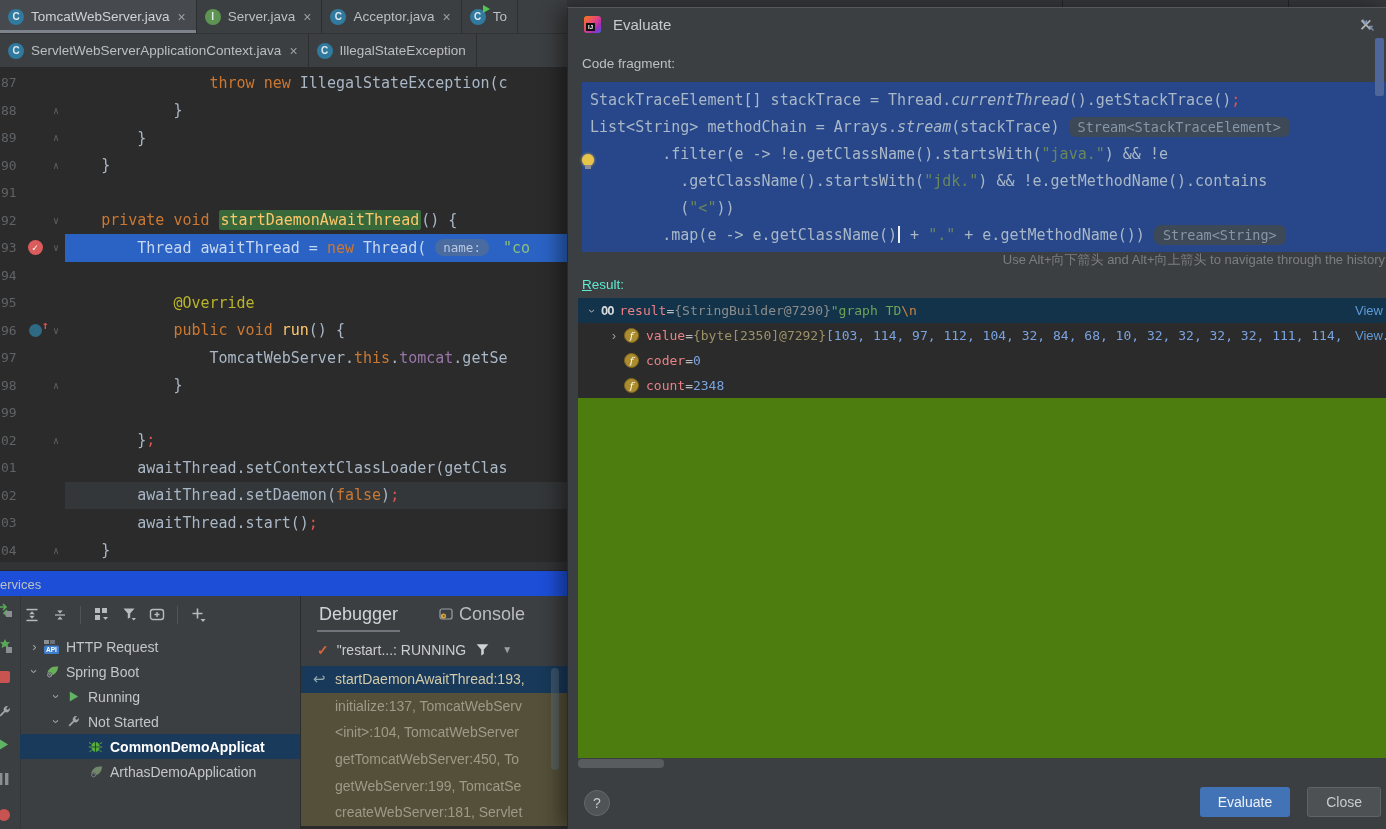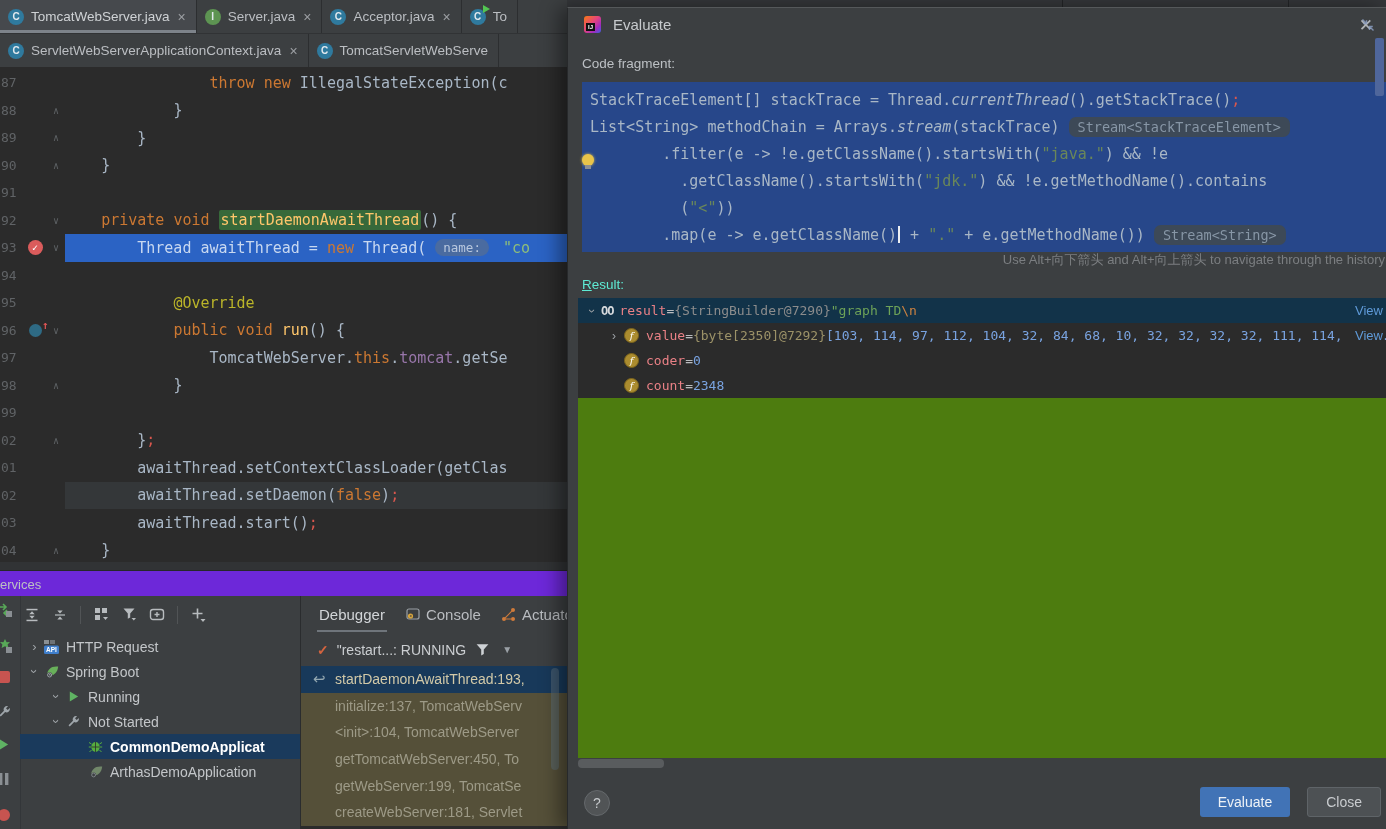--- a/index.html
+++ b/index.html
@@ -36,39 +36,39 @@
   .exec .str{color:#8fbf7a}
   .hlgreen{background:#37693a;border-radius:2px;padding:1px 2px;color:#ffc66b}
   .chip{background:#4a6ba0;color:#b9c8de;border-radius:9px;padding:1px 8px;font-size:12.5px;margin-right:5px}
   .bp{width:15px;height:15px;border-radius:50%;background:#db5c5c;color:#fff;font-size:10px;
       display:flex;align-items:center;justify-content:center}
   .ovr{width:13px;height:13px;border-radius:50%;background:#2e6a84;position:relative}
   .ovr::after{content:"↑";color:#e05555;position:absolute;right:-7px;top:-5px;font-size:11px;font-weight:bold}
   .ebottom{position:absolute;left:0;top:562px;width:567px;height:8px;background:#313335}
 
   
-  .svc-title{position:absolute;left:0;top:570px;width:567px;height:26px;background:#6d28d9;
+  .svc-title{position:absolute;left:0;top:570px;width:567px;height:26px;background:#1d4ed8;
              border-top:1px solid #26282a;font-size:13px;color:#bcc0c3;display:flex;align-items:center}
   .svc-body{position:absolute;left:0;top:596px;width:567px;height:233px;background:#3c3f41}
   .svc-strip{position:absolute;left:0;top:0;width:20px;height:233px;border-right:1px solid #333639;overflow:hidden}
   .strip-ico{position:absolute;left:-3px;width:16px;height:16px}
   .svc-toolbar{position:absolute;left:24px;top:0;width:276px;height:37px;display:flex;align-items:center;gap:12px;color:#b6babd}
   .tbico{width:16px;height:16px;display:flex;align-items:center;justify-content:center}
   .tbsep{width:1px;height:18px;background:#515456}
   .svc-tree{position:absolute;left:20px;top:38px;width:280px;height:195px;overflow:hidden}
   .trow{height:25px;display:flex;align-items:center;font-size:14px;color:#c3c6c9;white-space:nowrap;overflow:hidden}
   .trow.sel{background:#1a3a5c;color:#fff}
   .trow.bold{font-weight:bold}
   .tchev{width:17px;flex:0 0 17px;text-align:center;color:#9fa4a8;font-size:13px}
   .tchev.open{transform:rotate(90deg)}
   .ticon{width:17px;height:16px;flex:0 0 17px;display:flex;align-items:center;justify-content:center;margin-right:6px}
 
   
   .debug-col{position:absolute;left:300px;top:0;width:267px;height:233px;border-left:1px solid #2a2c2e}
-  .dtabs{height:36px;display:flex;align-items:flex-end;padding-left:18px;gap:20px;font-size:15px;color:#b9bcc0}
+  .dtabs{height:36px;display:flex;align-items:flex-end;padding-left:18px;gap:40px;font-size:18px;color:#b9bcc0}
   .dtab{display:flex;align-items:center;gap:5px;position:relative;height:100%}
   .dtab.sel{color:#d2d5d8}
   .dtab.sel::after{content:"";position:absolute;left:-2px;right:-2px;bottom:0;height:2px;background:#6f757b}
   .session{position:absolute;top:37px;left:0;right:0;height:33px;display:flex;align-items:center;
            padding-left:16px;gap:8px;font-size:14px;color:#cbced1;background:#3c3f41}
   .chk{color:#d4643f;font-weight:bold;font-size:14px}
   .sess-chev{color:#9aa0a6;font-size:10px;margin-left:4px}
   .frames{position:absolute;top:70px;left:0;right:0;bottom:0;background:#2b2b2b;overflow:hidden;font-size:14px}
   .frow{height:26.6px;display:flex;align-items:center;padding-left:12px;color:#d2c9a8;white-space:nowrap;overflow:hidden}
   .frow.sel{background:#18395a}
@@ -160,21 +160,21 @@
       </div>
     </div>
   <div class="tabrow r2" id="tabrow2">
       <div class="tab">
         <span class="cicon cls">C</span>
         <span>ServletWebServerApplicationContext.java</span>
         <span class="tclose">×</span>
       </div>
       <div class="tab">
         <span class="cicon cls">C</span>
-        <span>TomcatServletWebServe</span>
+        <span>IllegalStateException</span>
       </div>
     </div>
 
   <div class="editor" id="editor">
       <div class="eline">
         <span class="eln">87</span>
         <span class="egut"></span>
         <span class="efold"></span>
         <span class="ecode"><span>                </span><span class="kw">throw </span><span class="kw">new </span><span class="txt">IllegalStateException(c</span></span>
       </div>

